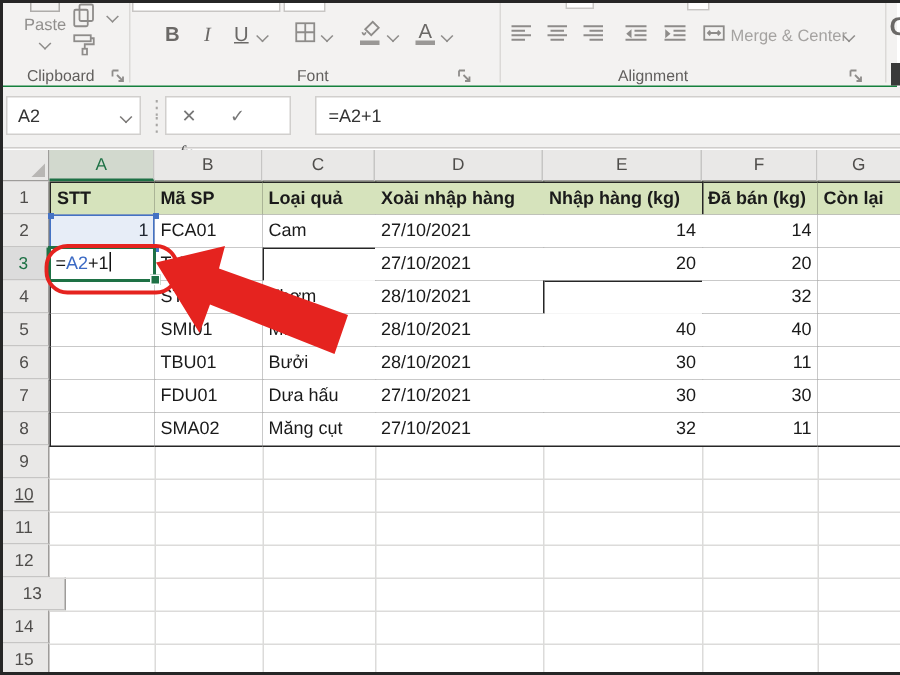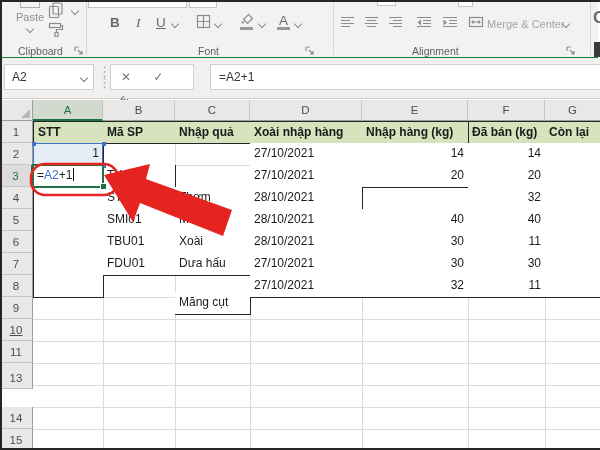--- a/index.html
+++ b/index.html
@@ -169,21 +169,21 @@
       <div class="rowhdr active" style="position: absolute; left: 0px; top: 65px; width: 33px; height: 22px; box-sizing: border-box;">3</div>
       <div class="rowhdr" style="position: absolute; left: 0px; top: 87px; width: 33px; height: 22px; box-sizing: border-box;">4</div>
       <div class="rowhdr" style="position: absolute; left: 0px; top: 109px; width: 33px; height: 22px; box-sizing: border-box;">5</div>
       <div class="rowhdr" style="position: absolute; left: 0px; top: 131px; width: 33px; height: 22px; box-sizing: border-box;">6</div>
       <div class="rowhdr" style="position: absolute; left: 0px; top: 153px; width: 33px; height: 22px; box-sizing: border-box;">7</div>
       <div class="rowhdr" style="position: absolute; left: 0px; top: 175px; width: 33px; height: 22px; box-sizing: border-box;">8</div>
       <div class="rowhdr" style="position: absolute; left: 0px; top: 197px; width: 33px; height: 22px; box-sizing: border-box;">9</div>
       <div class="rowhdr" style="position: absolute; left: 0px; top: 219px; width: 33px; height: 22px; box-sizing: border-box; text-decoration: underline;">10</div>
       <div class="rowhdr" style="position: absolute; left: 0px; top: 241px; width: 33px; height: 22px; box-sizing: border-box;">11</div>
       <div class="rowhdr" style="position: absolute; left: 0px; top: 263px; width: 33px; height: 22px; box-sizing: border-box;">12</div>
-      <div class="rowhdr" style="position: absolute; left: 0px; top: 267px; width: 33px; height: 22px; box-sizing: border-box;">13</div>
+      <div class="rowhdr" style="position: absolute; left: 0px; top: 285px; width: 44px; height: 22px; box-sizing: border-box;">13</div>
       <div class="rowhdr" style="position: absolute; left: 0px; top: 307px; width: 33px; height: 22px; box-sizing: border-box;">14</div>
       <div class="rowhdr" style="position: absolute; left: 0px; top: 329px; width: 33px; height: 22px; box-sizing: border-box;">15</div>
       <div class="gridline" style="position: absolute; left: 103px; top: 21px; width: 1px; height: 329px;"></div>
       <div class="gridline" style="position: absolute; left: 175px; top: 21px; width: 1px; height: 329px;"></div>
       <div class="gridline" style="position: absolute; left: 250px; top: 21px; width: 1px; height: 329px;"></div>
       <div class="gridline" style="position: absolute; left: 362px; top: 21px; width: 1px; height: 329px;"></div>
       <div class="gridline" style="position: absolute; left: 468px; top: 21px; width: 1px; height: 329px;"></div>
       <div class="gridline" style="position: absolute; left: 545px; top: 21px; width: 1px; height: 329px;"></div>
       <div class="gridline" style="position: absolute; left: 33px; top: 43px; width: 567px; height: 1px;"></div>
       <div class="gridline" style="position: absolute; left: 33px; top: 65px; width: 567px; height: 1px;"></div>
@@ -194,26 +194,28 @@
       <div class="gridline" style="position: absolute; left: 33px; top: 175px; width: 567px; height: 1px;"></div>
       <div class="gridline" style="position: absolute; left: 33px; top: 197px; width: 567px; height: 1px;"></div>
       <div class="gridline" style="position: absolute; left: 33px; top: 219px; width: 567px; height: 1px;"></div>
       <div class="gridline" style="position: absolute; left: 33px; top: 241px; width: 567px; height: 1px;"></div>
       <div class="gridline" style="position: absolute; left: 33px; top: 263px; width: 567px; height: 1px;"></div>
       <div class="gridline" style="position: absolute; left: 33px; top: 285px; width: 567px; height: 1px;"></div>
       <div class="gridline" style="position: absolute; left: 33px; top: 307px; width: 567px; height: 1px;"></div>
       <div class="gridline" style="position: absolute; left: 33px; top: 329px; width: 567px; height: 1px;"></div>
       <div class="tcell hdr" style="position: absolute; left: 33px; top: 21px; width: 71px; height: 23px; border-left: 1px solid rgb(38, 38, 38); border-top: 1px solid rgb(38, 38, 38); line-height: 21px;">STT</div>
       <div class="tcell hdr" style="position: absolute; left: 103px; top: 21px; width: 73px; height: 23px; border-top: 1px solid rgb(38, 38, 38); line-height: 21px;">Mã SP</div>
-      <div class="tcell hdr" style="position: absolute; left: 175px; top: 21px; width: 76px; height: 23px; border-top: 1px solid rgb(38, 38, 38); line-height: 21px;">Nhập quả</div>
+      <div class="tcell hdr" style="position: absolute; left: 175px; top: 21px; width: 76px; height: 23px; border-top: 1px solid rgb(38, 38, 38); line-height: 21px;">Loại quả</div>
       <div class="tcell hdr" style="position: absolute; left: 250px; top: 21px; width: 113px; height: 23px; border-top: 1px solid rgb(38, 38, 38); line-height: 21px;">Xoài nhập hàng</div>
       <div class="tcell hdr" style="position: absolute; left: 468px; top: 21px; width: 78px; height: 23px; border-top: 1px solid rgb(38, 38, 38); line-height: 21px;">Đã bán (kg)</div>
       <div class="tcell hdr" style="position: absolute; left: 362px; top: 21px; width: 107px; height: 23px; border-top: 1px solid rgb(38, 38, 38); line-height: 21px;">Nhập hàng (kg)</div>
       <div class="tcell hdr" style="position: absolute; left: 545px; top: 21px; width: 57px; height: 23px; border-top: 1px solid rgb(38, 38, 38); line-height: 21px;">Còn lại</div>
       <div class="tcell num" style="position: absolute; left: 33px; top: 43px; width: 71px; height: 23px; border-left: 1px solid rgb(38, 38, 38); line-height: 21px;">1</div>
+      <div class="tcell" style="position: absolute; left: 103px; top: 43px; width: 73px; height: 23px; line-height: 21px;">FCA01</div>
+      <div class="tcell" style="position: absolute; left: 175px; top: 43px; width: 76px; height: 23px; line-height: 21px;">Cam</div>
       <div class="tcell" style="position: absolute; left: 250px; top: 43px; width: 113px; height: 23px; line-height: 21px;">27/10/2021</div>
       <div class="tcell num" style="position: absolute; left: 362px; top: 43px; width: 107px; height: 23px; line-height: 21px;">14</div>
       <div class="tcell num" style="position: absolute; left: 468px; top: 43px; width: 78px; height: 23px; line-height: 21px;">14</div>
       <div class="tcell" style="position: absolute; left: 545px; top: 43px; width: 57px; height: 23px; line-height: 21px;"></div>
       <div class="tcell" style="position: absolute; left: 33px; top: 65px; width: 71px; height: 23px; border-left: 1px solid rgb(38, 38, 38); line-height: 21px;"></div>
       <div class="tcell" style="position: absolute; left: 103px; top: 65px; width: 73px; height: 23px; line-height: 21px;">TXO</div>
       <div class="tcell" style="position: absolute; left: 250px; top: 65px; width: 113px; height: 23px; line-height: 21px;">27/10/2021</div>
       <div class="tcell num" style="position: absolute; left: 362px; top: 65px; width: 107px; height: 23px; line-height: 21px;">20</div>
       <div class="tcell num" style="position: absolute; left: 468px; top: 65px; width: 78px; height: 23px; line-height: 21px;">20</div>
       <div class="tcell" style="position: absolute; left: 545px; top: 65px; width: 57px; height: 23px; line-height: 21px;"></div>
@@ -225,34 +227,35 @@
       <div class="tcell" style="position: absolute; left: 545px; top: 87px; width: 57px; height: 23px; line-height: 21px;"></div>
       <div class="tcell" style="position: absolute; left: 33px; top: 109px; width: 71px; height: 23px; border-left: 1px solid rgb(38, 38, 38); line-height: 21px;"></div>
       <div class="tcell" style="position: absolute; left: 103px; top: 109px; width: 73px; height: 23px; line-height: 21px;">SMI01</div>
       <div class="tcell" style="position: absolute; left: 175px; top: 109px; width: 76px; height: 23px; line-height: 21px;">Mít</div>
       <div class="tcell" style="position: absolute; left: 250px; top: 109px; width: 113px; height: 23px; line-height: 21px;">28/10/2021</div>
       <div class="tcell num" style="position: absolute; left: 362px; top: 109px; width: 107px; height: 23px; line-height: 21px;">40</div>
       <div class="tcell num" style="position: absolute; left: 468px; top: 109px; width: 78px; height: 23px; line-height: 21px;">40</div>
       <div class="tcell" style="position: absolute; left: 545px; top: 109px; width: 57px; height: 23px; line-height: 21px;"></div>
       <div class="tcell" style="position: absolute; left: 33px; top: 131px; width: 71px; height: 23px; border-left: 1px solid rgb(38, 38, 38); line-height: 21px;"></div>
       <div class="tcell" style="position: absolute; left: 103px; top: 131px; width: 73px; height: 23px; line-height: 21px;">TBU01</div>
-      <div class="tcell" style="position: absolute; left: 175px; top: 131px; width: 76px; height: 23px; line-height: 21px;">Xoài</div>
+      <div class="tcell" style="position: absolute; left: 175px; top: 131px; width: 76px; height: 23px; line-height: 21px;">Bưởi</div>
       <div class="tcell" style="position: absolute; left: 250px; top: 131px; width: 113px; height: 23px; line-height: 21px;">28/10/2021</div>
       <div class="tcell num" style="position: absolute; left: 362px; top: 131px; width: 107px; height: 23px; line-height: 21px;">30</div>
       <div class="tcell num" style="position: absolute; left: 468px; top: 131px; width: 78px; height: 23px; line-height: 21px;">11</div>
       <div class="tcell" style="position: absolute; left: 545px; top: 131px; width: 57px; height: 23px; line-height: 21px;"></div>
       <div class="tcell" style="position: absolute; left: 33px; top: 153px; width: 71px; height: 23px; border-left: 1px solid rgb(38, 38, 38); line-height: 21px;"></div>
       <div class="tcell" style="position: absolute; left: 103px; top: 153px; width: 73px; height: 23px; line-height: 21px;">FDU01</div>
       <div class="tcell" style="position: absolute; left: 175px; top: 153px; width: 76px; height: 23px; line-height: 21px;">Dưa hấu</div>
       <div class="tcell" style="position: absolute; left: 250px; top: 153px; width: 113px; height: 23px; line-height: 21px;">27/10/2021</div>
       <div class="tcell num" style="position: absolute; left: 362px; top: 153px; width: 107px; height: 23px; line-height: 21px;">30</div>
       <div class="tcell num" style="position: absolute; left: 468px; top: 153px; width: 78px; height: 23px; line-height: 21px;">30</div>
       <div class="tcell" style="position: absolute; left: 545px; top: 153px; width: 57px; height: 23px; line-height: 21px;"></div>
       <div class="tcell" style="position: absolute; left: 33px; top: 175px; width: 71px; height: 23px; border-left: 1px solid rgb(38, 38, 38); line-height: 21px;"></div>
-      <div class="tcell" style="position: absolute; left: 175px; top: 175px; width: 76px; height: 23px; line-height: 21px; margin-top: 17px;">Măng cụt</div>
+      <div class="tcell" style="position: absolute; left: 103px; top: 175px; width: 73px; height: 23px; line-height: 21px;">SMA02</div>
+      <div class="tcell" style="position: absolute; left: 175px; top: 175px; width: 76px; height: 23px; line-height: 21px;">Măng cụt</div>
       <div class="tcell" style="position: absolute; left: 250px; top: 175px; width: 113px; height: 23px; line-height: 21px;">27/10/2021</div>
       <div class="tcell num" style="position: absolute; left: 362px; top: 175px; width: 107px; height: 23px; line-height: 21px;">32</div>
       <div class="tcell num" style="position: absolute; left: 468px; top: 175px; width: 78px; height: 23px; line-height: 21px;">11</div>
       <div class="tcell" style="position: absolute; left: 545px; top: 175px; width: 57px; height: 23px; line-height: 21px;"></div>
       <div class="" id="refbox" style="position: absolute; left: 33px; top: 43px; width: 70px; height: 22px;">
         <div class="handle" style="left: -2px; top: -2px;"></div>
         <div class="handle" style="left: 68px; top: -2px;"></div>
         <div class="handle" style="left: -2px; top: 20px;"></div>
         <div class="handle" style="left: 68px; top: 20px;"></div>
       </div>

